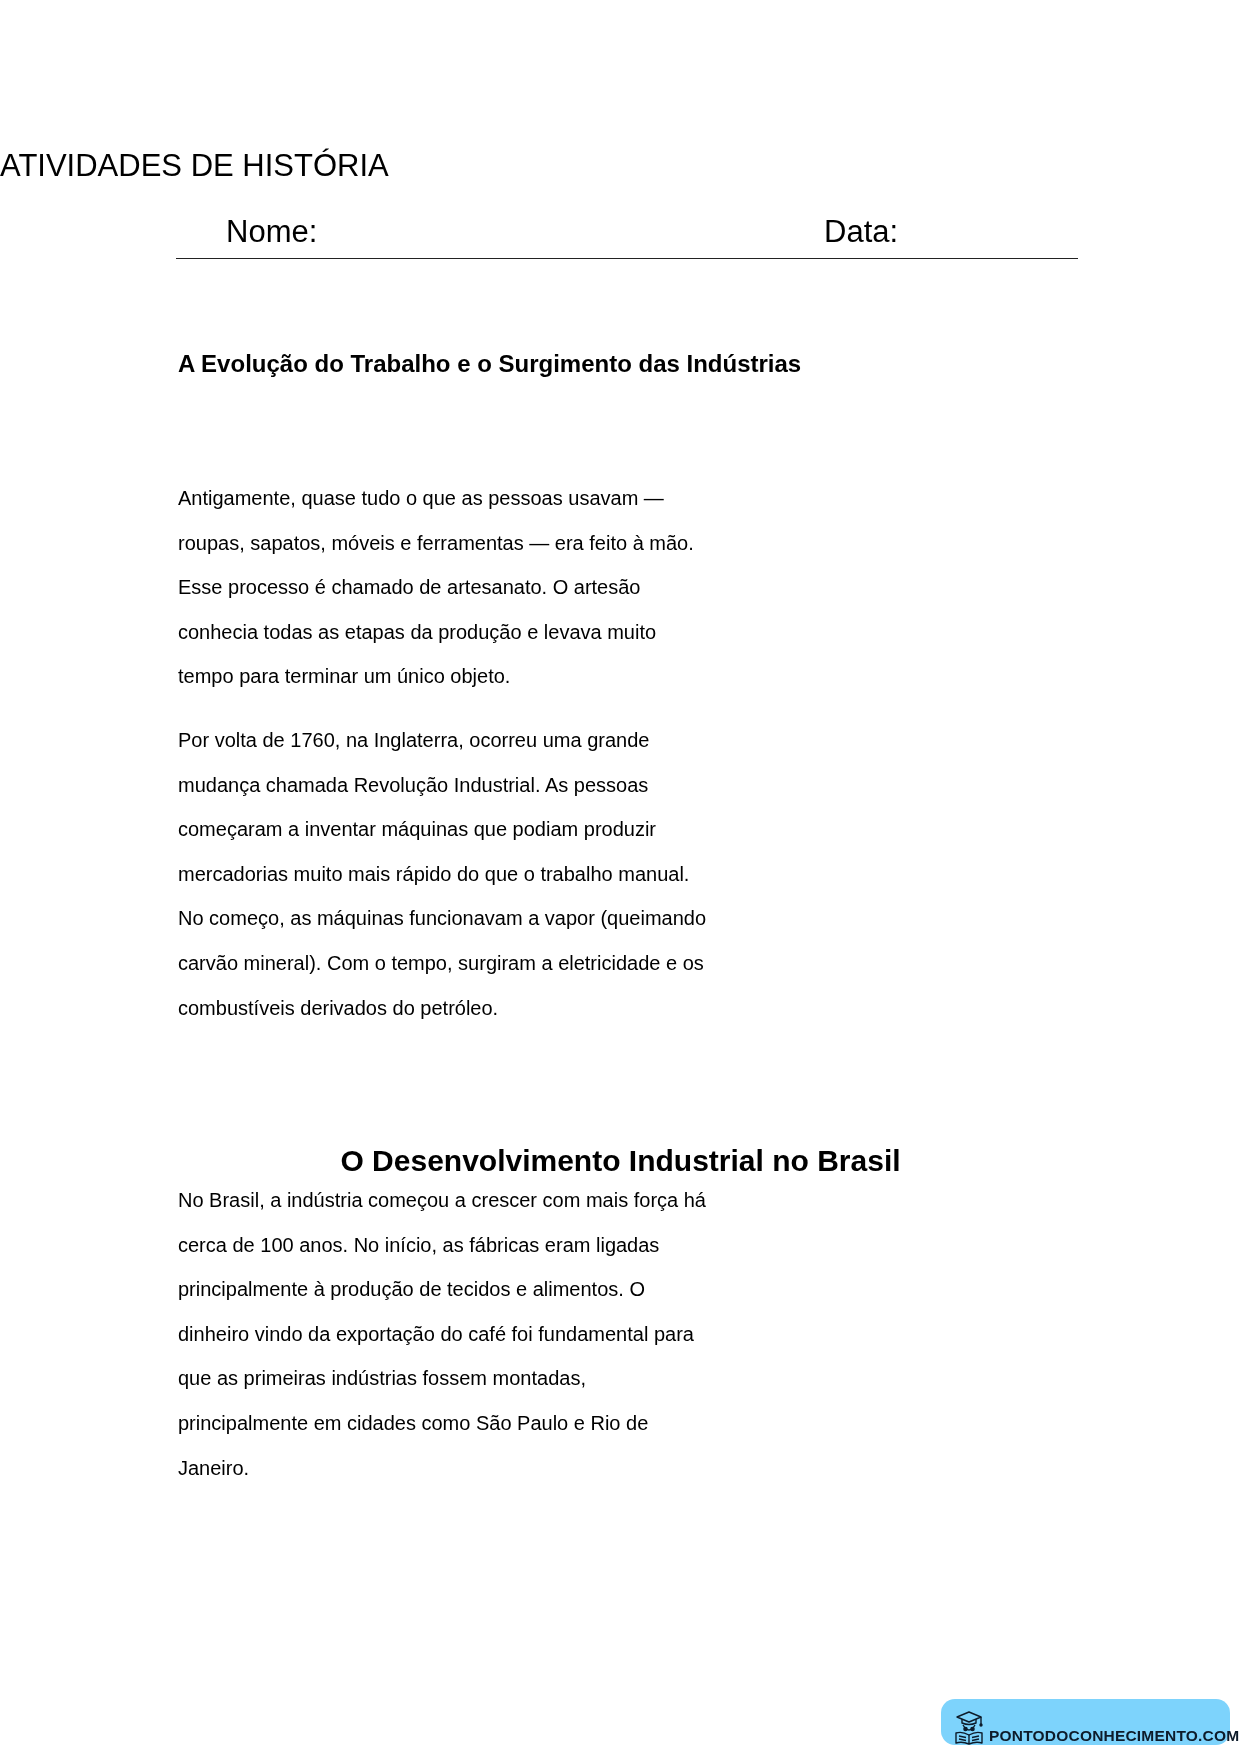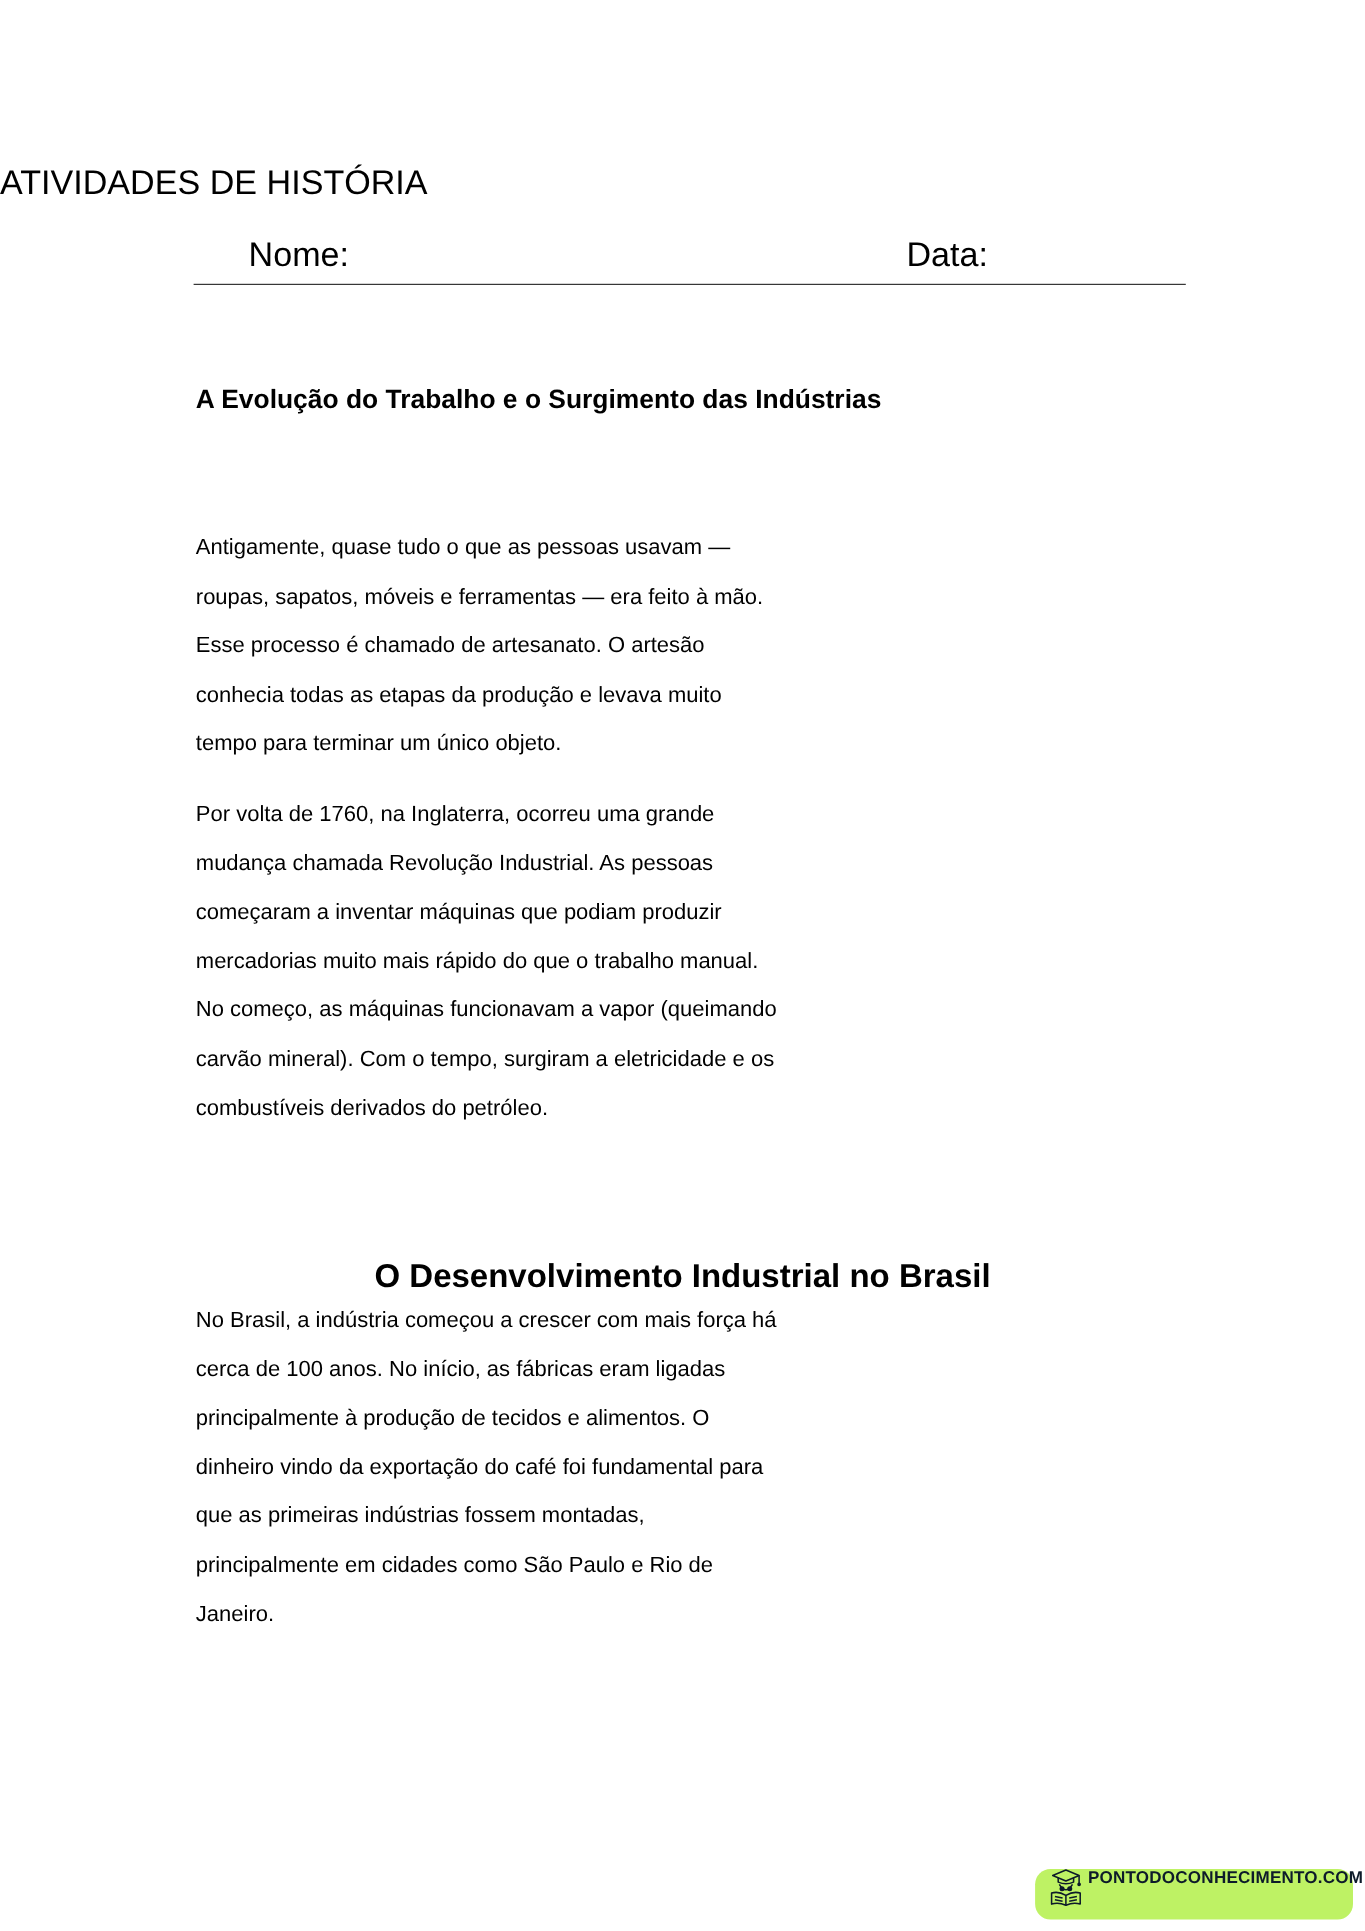--- a/index.html
+++ b/index.html
@@ -7,21 +7,21 @@
          font-family: "Liberation Sans", sans-serif; color: #000; }
   .abs { position: absolute; white-space: nowrap; }
   .title { left: 0; width: 1241px; top: 148px; font-size: 31px; line-height: 36px; }
   .label { font-size: 31px; line-height: 36px; top: 214px; }
   .rule { position: absolute; left: 176px; width: 902px; top: 258px; height: 0; border-top: 1.5px solid #222; }
   .h1 { left: 178px; top: 346px; font-size: 24px; font-weight: bold; line-height: 36px; }
   .h2 { left: 0; width: 1241px; text-align: center; top: 1113px; font-size: 30px; font-weight: bold; line-height: 36px; margin-top: 30px; }
   .para { position: absolute; left: 178px; width: 900px; font-size: 20px; line-height: 44.6px; }
   .para .ln { display: block; white-space: nowrap; }
   .badge { position: absolute; left: 941px; top: 1699px; width: 289px; height: 46px;
-           background: #bef264; border-radius: 14px; display: flex; align-items: flex-start; }
+           background: #7dd3fc; border-radius: 14px; display: flex; align-items: flex-end; }
   .badge .logo { width: 32px; height: 34px; margin-left: 12px; margin-right: 4px; }
   .badge .txt { font-size: 15.5px; font-weight: bold; color: #0d1b2a; letter-spacing: 0.2px; }
 </style>
 </head>
 <body>
 
 <div class="abs title">ATIVIDADES DE HISTÓRIA</div>
 <div class="abs label" style="left:178px;margin-left:48px;">Nome:</div>
 <div class="abs label" style="left:824px;">Data:</div>
 <div class="rule"></div>

